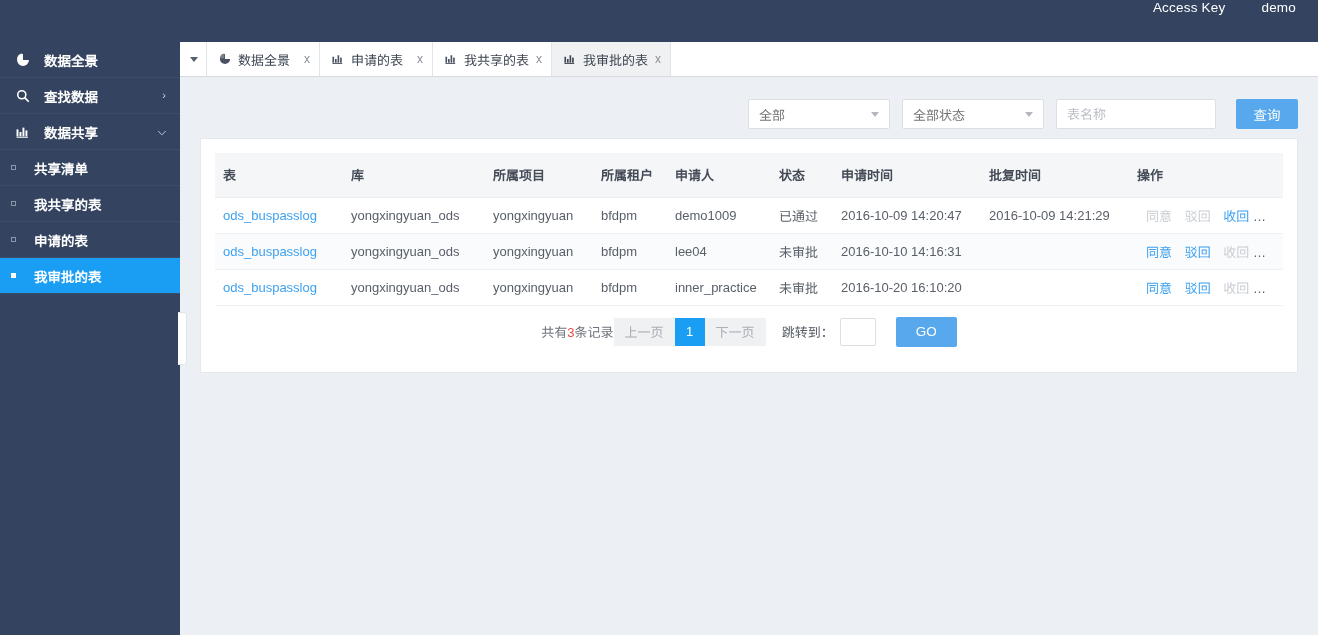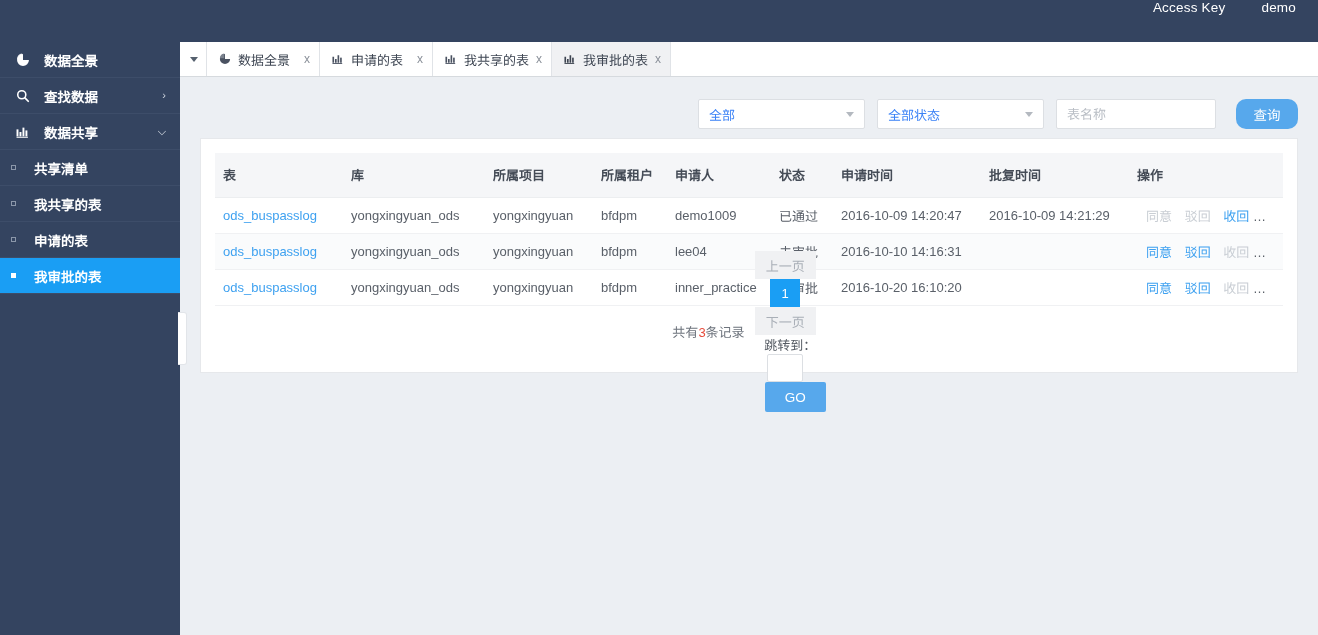--- a/index.html
+++ b/index.html
@@ -193,30 +193,30 @@
   
   .filterbar {
     position: absolute;
     top: 22px;
     right: 20px;
     display: flex;
     align-items: center;
   }
   .sel {
     position: relative;
-    width: 167px;
+    width: 142px;
     height: 30px;
     background: #ffffff;
     border: 1px solid #dcdfe3;
     border-radius: 2px;
     display: flex;
     align-items: center;
     padding: 0 10px;
     font-size: 13px;
-    color: #3b82f6;
+    color: #737373;
     cursor: pointer;
     margin-right: 12px;
   }
   .sel .caret {
     position: absolute;
     right: 10px;
     top: 50%;
     margin-top: -2px;
     width: 0; height: 0;
     border-left: 4px solid transparent;
@@ -237,21 +237,21 @@
     outline: none;
   }
   .txtinput::placeholder { color: #b9bec5; }
   .btn-primary {
     height: 30px;
     min-width: 62px;
     padding: 0 16px;
     background: #57a8ec;
     color: #ffffff;
     border: none;
-    border-radius: 10px;
+    border-radius: 2px;
     font-size: 13.5px;
     cursor: pointer;
     font-family: "Liberation Sans", "DejaVu Sans", sans-serif;
   }
 
   
   .card {
     position: absolute;
     top: 61px; left: 20px;
     width: 1098px;
@@ -304,21 +304,21 @@
   
   .card-footer {
     display: flex;
     align-items: center;
     justify-content: center;
     height: 52px;
     padding: 0 10px;
   }
   .total-text { font-size: 13px; color: #6e747d; }
   .total-text .num { color: #e74c3c; }
-  .pager { display: flex; align-items: center; flex-direction: column; }
+  .pager { display: flex; align-items: center; }
   .pg {
     height: 28px;
     min-width: 52px;
     padding: 0 11px;
     background: #f0f1f3;
     color: #a9afb7;
     border: none;
     display: flex;
     align-items: center;
     justify-content: center;

